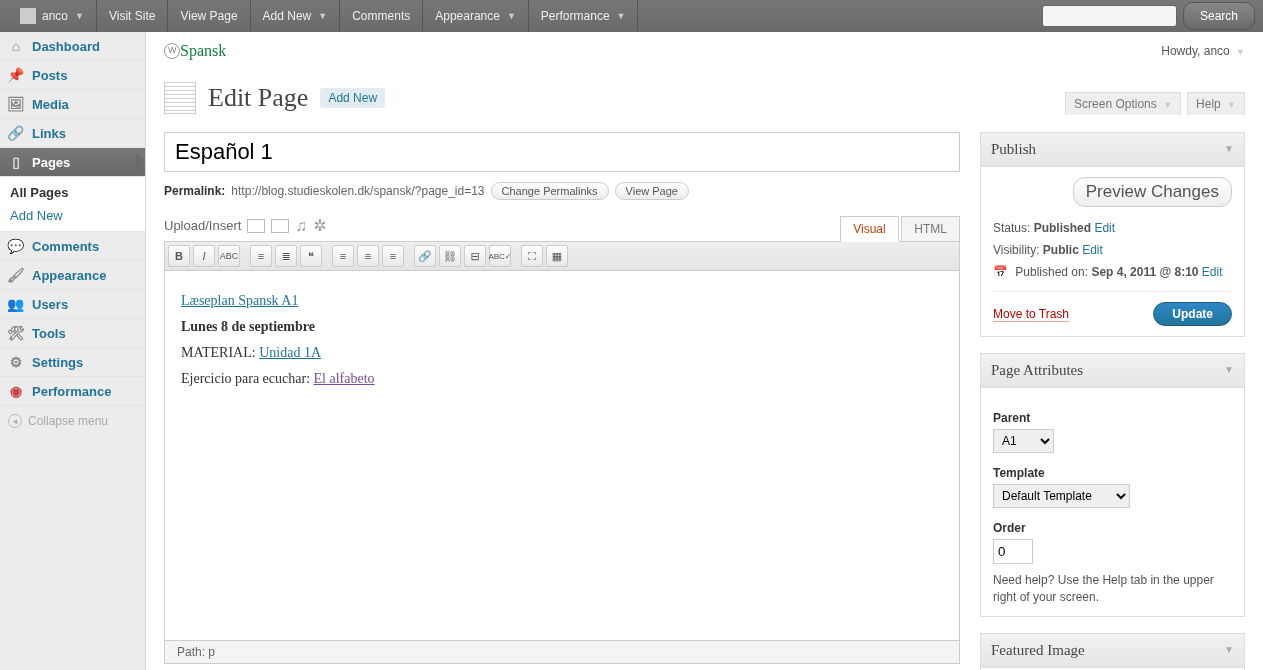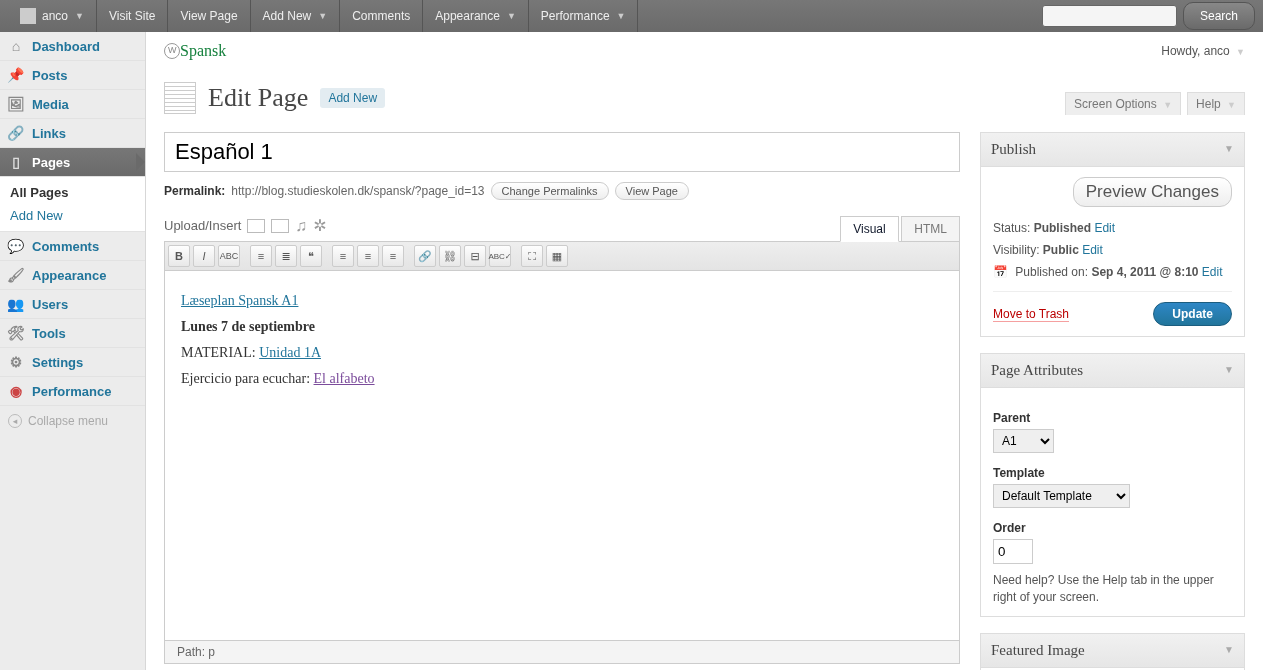--- a/index.html
+++ b/index.html
@@ -48,21 +48,21 @@
 .title-input { width: 100%; font-size: 22px; padding: 6px 10px; border: 1px solid #ccc; background: #fff; font-family:Arial; }
 .permalink-row { padding: 10px 0; font-size: 12px; color: #666; display:flex;align-items:center;gap:6px;flex-wrap:wrap;}
 .permalink-row strong{color:#333;}
 .permalink-row .pbtn{border:1px solid #ccc;border-radius:10px;padding:2px 10px;background:linear-gradient(#fff,#eee);color:#555;font-size:11px;cursor:pointer;}
 
 .media-row { display:flex;align-items:center;gap:6px;font-size:13px;color:#666;padding:6px 0;}
 .media-row .micon2{width:18px;height:14px;border:1px solid #bbb;display:inline-block;cursor:pointer;}
 .media-row .note{font-size:16px;color:#999;cursor:pointer;}
 .ed-tabs { float:right; }
 .ed-tabs .tab { display:inline-block;border:1px solid #ccc;padding:5px 12px;font-size:12px;color:#777;background:#f4f4f4;margin-left:-1px;cursor:pointer;border-bottom:none;position:relative;top:1px;}
-.ed-tabs .tab.active{background:#fff;color:#0f172a;border-bottom:1px solid #fff;}
+.ed-tabs .tab.active{background:#fff;color:#c2410c;border-bottom:1px solid #fff;}
 
 .toolbar { background: linear-gradient(#eee,#e4e4e4); border: 1px solid #ccc; padding: 3px; display: flex; gap: 3px; clear:both;}
 .toolbar .tbtn { width: 22px; height: 22px; border: 1px solid #ccc; background: linear-gradient(#fefefe,#e8e8e8); display: inline-flex; align-items: center; justify-content: center; font-size: 11px; color:#555;cursor:pointer;border-radius:2px;}
 .toolbar .sep{width:4px;}
 
 .editor { border: 1px solid #ccc; border-top: none; min-height: 370px; padding: 12px 16px; font-family: Georgia, serif; font-size: 14px; color: #333; position: relative; background:#fff; overflow-y:scroll;}
 .editor p { margin: 10px 0; }
 .editor a { color: #21759b; text-decoration: underline; }
 .editor a.visited { color: #7b4b9b; }
 .editor strong{font-weight:bold;}
@@ -239,21 +239,21 @@
           <span class="tbtn">⛓</span>
           <span class="tbtn">⊟</span>
           <span class="tbtn" style="font-size:8px;">ABC✓</span>
           <span class="sep"></span>
           <span class="tbtn">⛶</span>
           <span class="tbtn">▦</span>
         </div>
 
         <div class="editor">
           <p><a>Læseplan Spansk A1</a></p>
-          <p><strong>Lunes 7 de septiembre</strong></p>
+          <p><strong>Lunes 8 de septiembre</strong></p>
           <p><span>MATERIAL: </span><a>Unidad 1A</a></p>
           <p><span>Ejercicio para ecuchar: </span><a class="visited">El alfabeto</a></p>
         </div>
         <div class="pathrow">Path: p</div>
       </div>
 
       <div class="sidecol">
 
         <div class="postbox">
           <h3><span>Publish</span><span class="tri">▼</span></h3>

